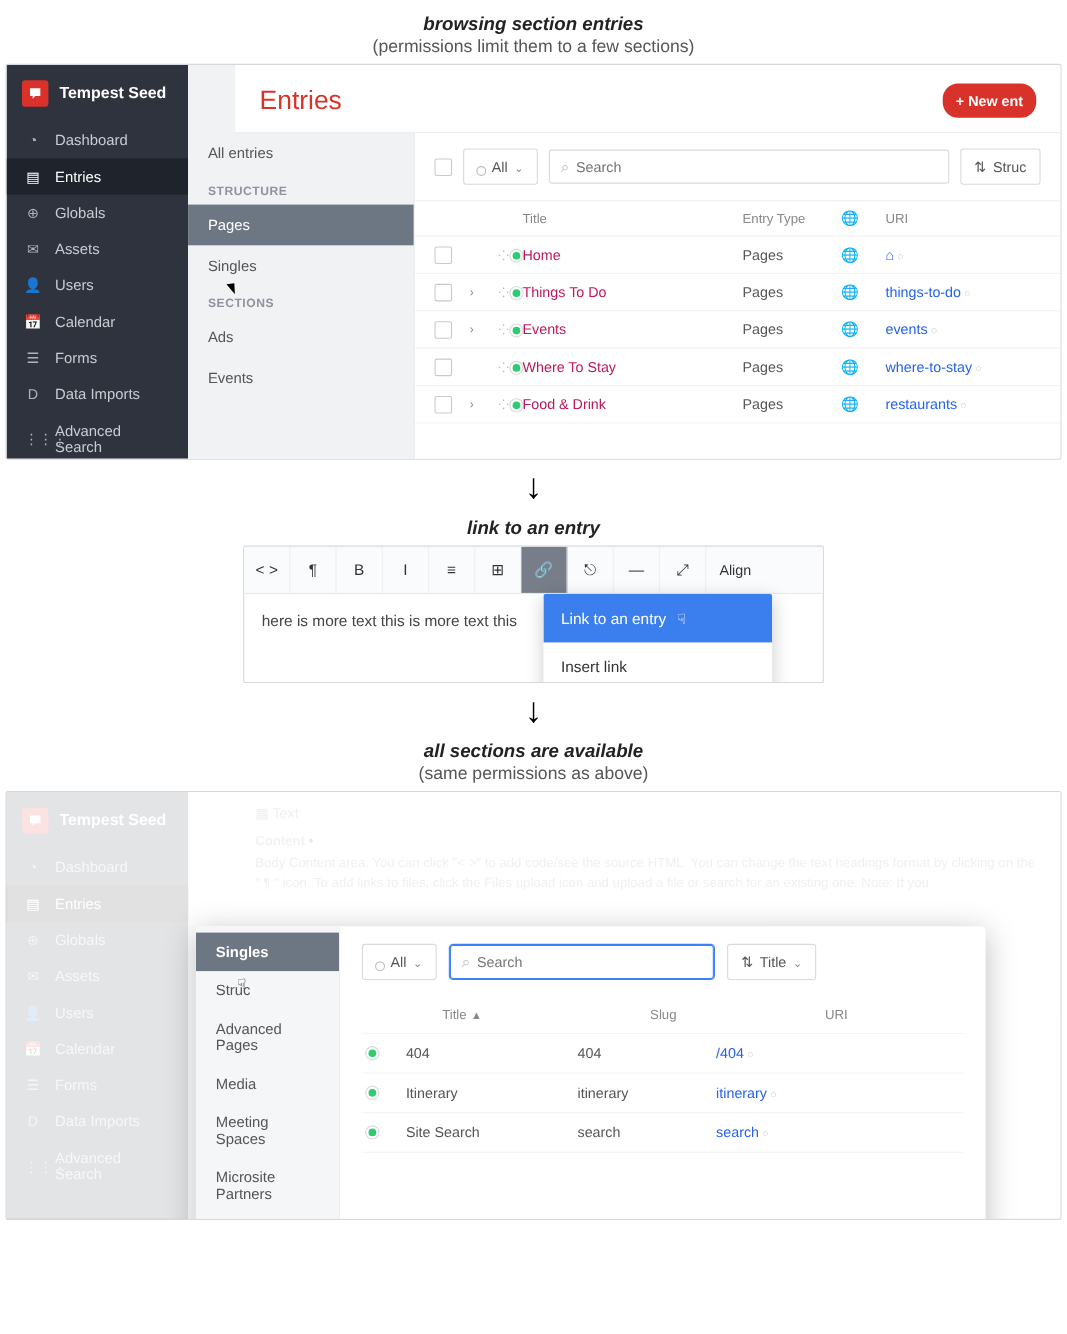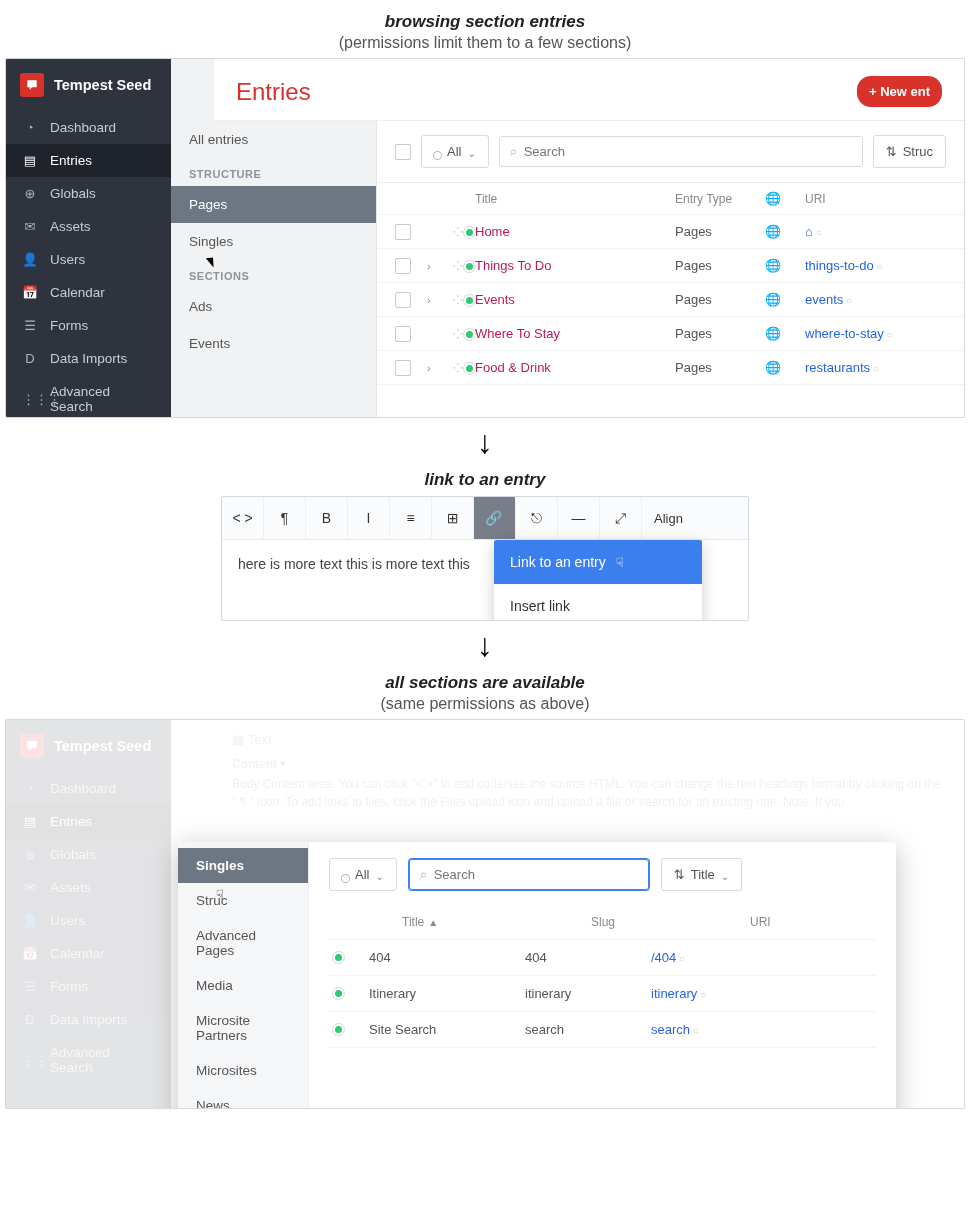--- a/index.html
+++ b/index.html
@@ -432,20 +432,21 @@
   <div class="white-overlay"></div>
 
   <span class="hand-cursor2">☟</span>
 
   <div class="modal">
     <div class="modal-side" id="mside">
         <div class="ms-item active">Singles</div>
         <div class="ms-item">Struc</div>
         <div class="ms-item">Advanced Pages</div>
         <div class="ms-item">Media</div>
+        <div class="ms-item">Meeting Spaces</div>
         <div class="ms-item">Microsite Partners</div>
         <div class="ms-item">Microsites</div>
         <div class="ms-item">News</div>
       </div>
     <div class="modal-main">
       <div class="modal-toolbar">
         <span class="pill">
           <span class="status-dot open"></span>
           <span>All</span>
           <span style="font-size:10px;color:#888;">⌄</span>

